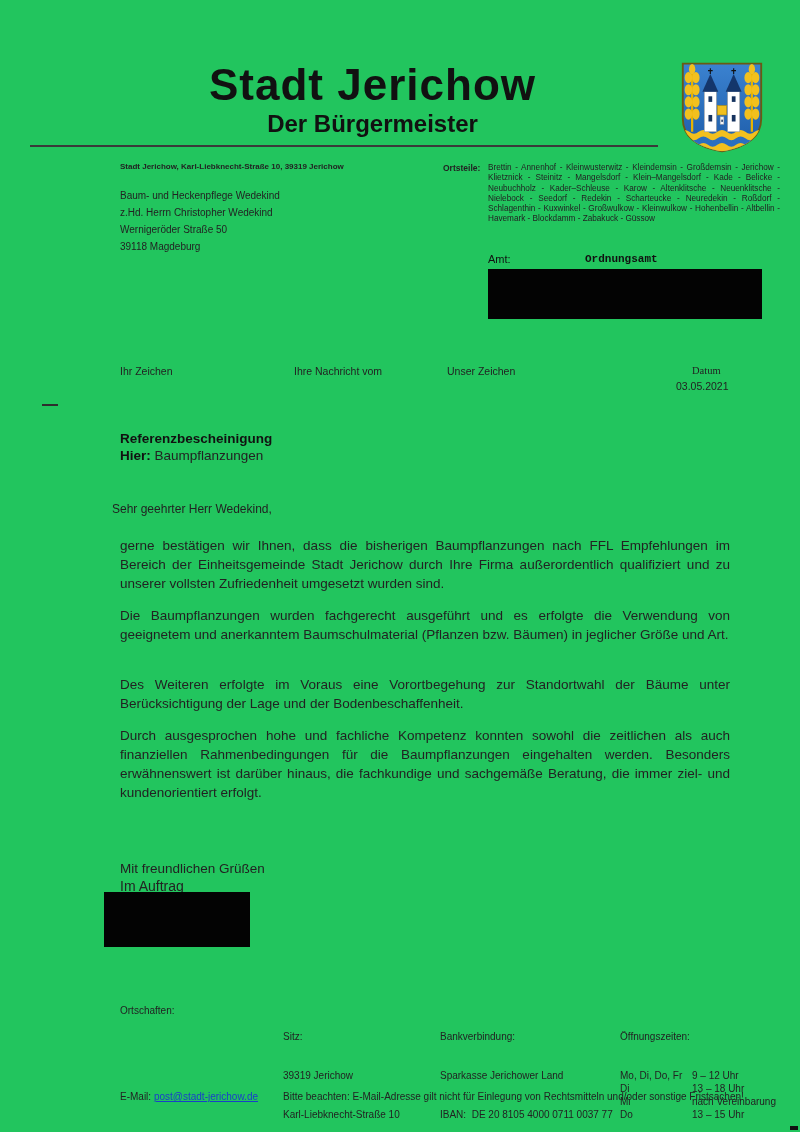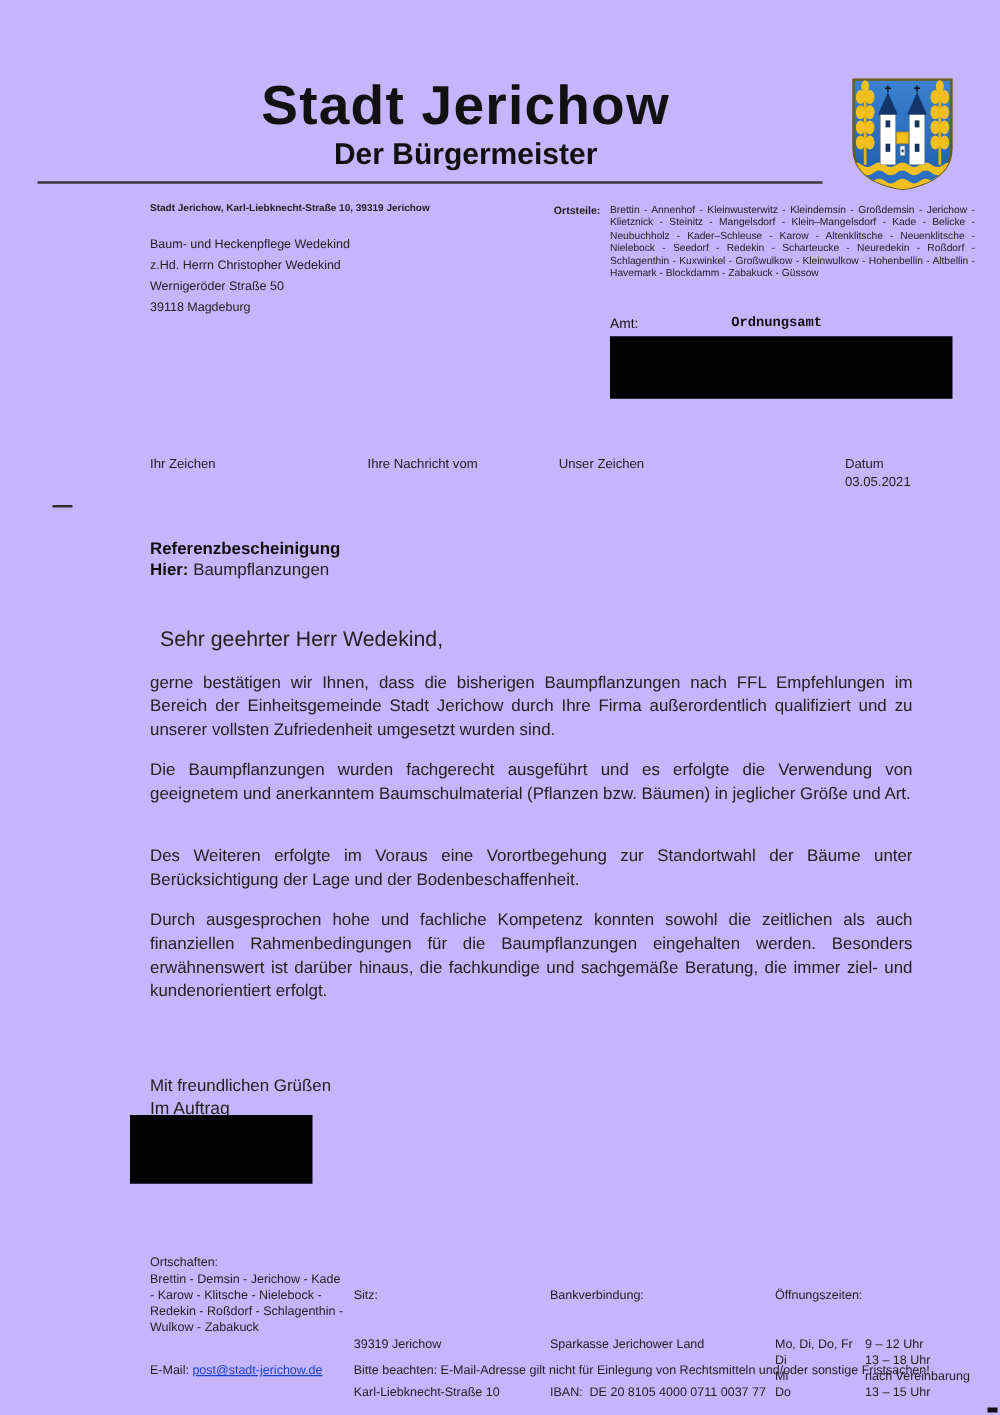--- a/index.html
+++ b/index.html
@@ -1,43 +1,43 @@
 <!DOCTYPE html>
 <html><head>
 <meta charset="utf-8">
 <style>
   html,body{margin:0;padding:0;background:#ffffff;}
   .page{
-    position:relative;width:800px;height:1132px;background:#c4b5fd;overflow:hidden;
+    position:relative;width:800px;height:1132px;background:#22c55e;overflow:hidden;
     font-family:"Liberation Sans","DejaVu Sans",sans-serif;color:#1c1c1c;
   }
   .abs{position:absolute;}
   
   .title{left:120px;top:60px;width:505px;text-align:center;font-size:44px;font-weight:bold;letter-spacing:1px;color:#111;}
   .subtitle{left:120px;top:110px;width:505px;text-align:center;font-size:24px;font-weight:bold;color:#111;}
   .head-rule{left:30px;top:145px;width:628px;height:2px;background:#3a3a3a;}
   .crest{left:680px;top:60px;width:84px;height:95px;}
   
   .sender-line{left:120px;top:162px;width:360px;font-size:8px;font-weight:bold;color:#222;}
   .recipient{left:120px;top:187px;width:330px;font-size:10px;line-height:17px;color:#222;}
   .ortsteile-label{left:443px;top:163px;font-size:8.5px;font-weight:bold;color:#222;}
   .ortsteile-text{left:488px;top:163px;width:292px;font-size:8.2px;line-height:10.3px;text-align:justify;color:#222;}
   .amt-label{left:488px;top:253px;font-size:11px;color:#111;}
   .amt-value{left:585px;top:253px;font-size:11px;font-weight:bold;color:#111;font-family:Liberation Mono, monospace;}
   .redaction-1{left:488px;top:269px;width:274px;height:50px;background:#030303;}
   
   .ref{font-size:10.5px;color:#222;top:365px;}
-  .ref-1{left:120px;} .ref-2{left:294px;text-align:center;} .ref-3{left:447px;} .ref-4{left:676px;}
+  .ref-1{left:120px;} .ref-2{left:294px;text-align:center;} .ref-3{left:447px;} .ref-4{left:692px;font-family:Liberation Serif, serif;}
   .ref-date{left:676px;top:380px;font-size:10.5px;color:#222;}
   .fold-mark{left:42px;top:404px;width:16px;height:2px;background:#2e2e2e;}
   
   .subject-1{left:120px;top:431px;font-size:13.5px;font-weight:bold;color:#111;}
   .subject-2{left:120px;top:448px;font-size:13.5px;color:#222;}
   .subject-2 b{font-weight:bold;color:#111;}
-  .salutation{left:128px;top:502px;font-size:17px;color:#222;}
+  .salutation{left:112px;top:502px;font-size:12px;color:#222;}
   .para{left:120px;width:610px;font-size:13.5px;line-height:19px;text-align:justify;color:#222;}
   .para-1{top:536px;} .para-2{top:606px;} .para-3{top:675px;} .para-4{top:726px;} .para-5{top:813px;}
   .closing-1{left:120px;top:861px;font-size:13.5px;color:#222;}
   .closing-2{left:120px;top:878px;font-size:14px;color:#222;}
   .redaction-2{left:104px;top:892px;width:146px;height:55px;background:#030303;}
   
   .fcol{top:1004px;font-size:10px;line-height:13px;color:#222;white-space:pre;}
   .fcol-1{left:120px;width:155px;white-space:normal;}
   .fcol-2{left:283px;} .fcol-3{left:440px;} .fcol-4{left:620px;}
   .hours-grid{display:grid;grid-template-columns:72px auto;}
@@ -148,21 +148,20 @@
   <div class="abs para para-2">Die Baumpflanzungen wurden fachgerecht ausgeführt und es erfolgte die Verwendung von geeignetem und anerkanntem Baumschulmaterial (Pflanzen bzw. Bäumen) in jeglicher Größe und Art.</div>
   <div class="abs para para-3">Des Weiteren erfolgte im Voraus eine Vorortbegehung zur Standortwahl der Bäume unter Berücksichtigung der Lage und der Bodenbeschaffenheit.</div>
   <div class="abs para para-4">Durch ausgesprochen hohe und fachliche Kompetenz konnten sowohl die zeitlichen als auch finanziellen Rahmenbedingungen für die Baumpflanzungen eingehalten werden. Besonders erwähnenswert ist darüber hinaus, die fachkundige und sachgemäße Beratung, die immer ziel- und kundenorientiert erfolgt.</div>
 
   <div class="abs closing-1">Mit freundlichen Grüßen</div>
   <div class="abs closing-2">Im Auftrag</div>
   <div class="abs redaction-2"></div>
 
   <div class="abs fcol fcol-1">
     <div>Ortschaften:</div>
-    <div>Brettin - Demsin - Jerichow - Kade - Karow - Klitsche - Nielebock - Redekin - Roßdorf - Schlagenthin - Wulkow - Zabakuck</div>
   </div>
   <div class="abs fcol fcol-2">
     <div>Sitz:</div>
     <div>39319 Jerichow</div>
     <div>Karl-Liebknecht-Straße 10</div>
     
     
   </div>
   <div class="abs fcol fcol-3">
     <div>Bankverbindung:</div>

